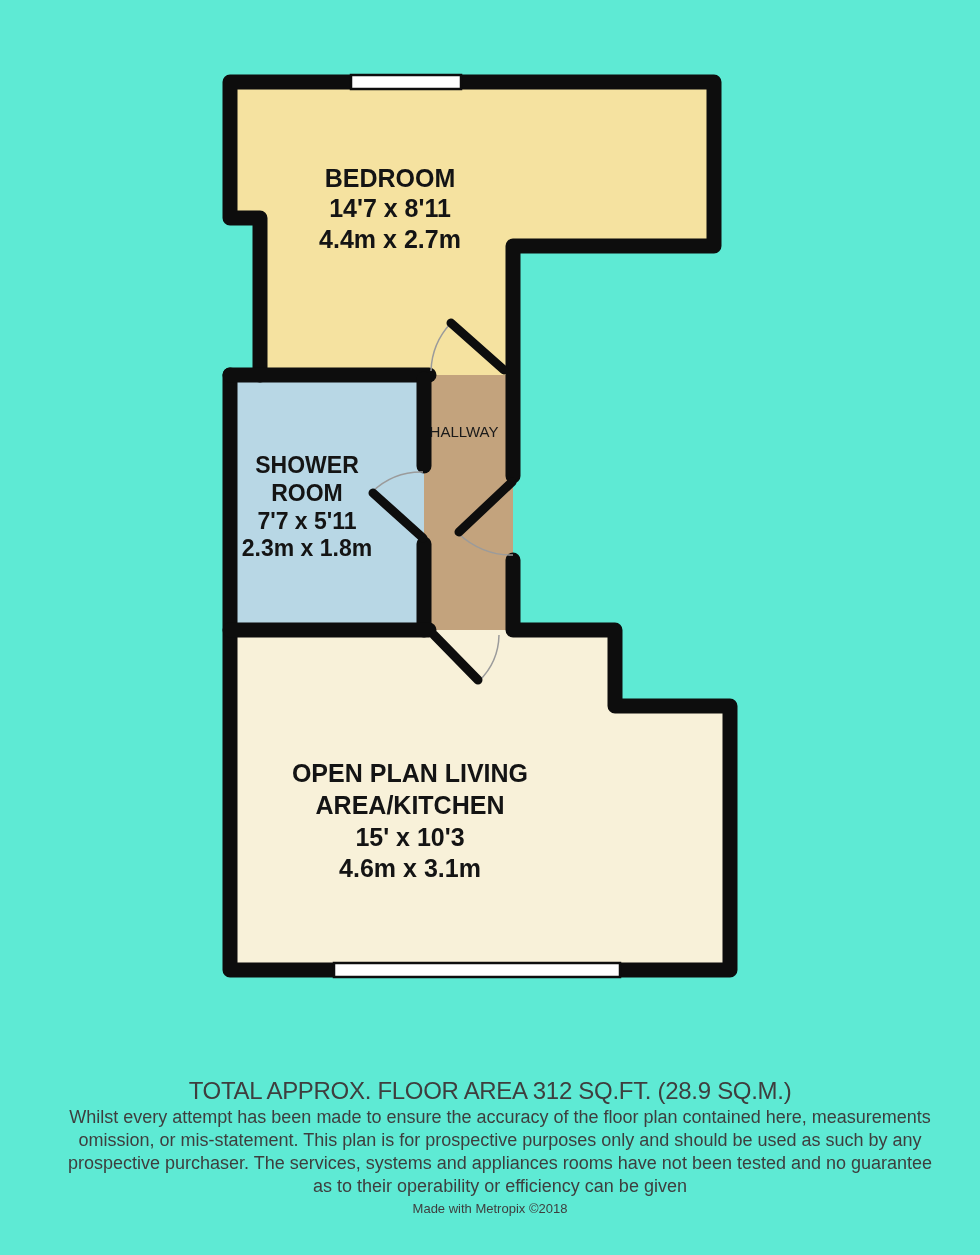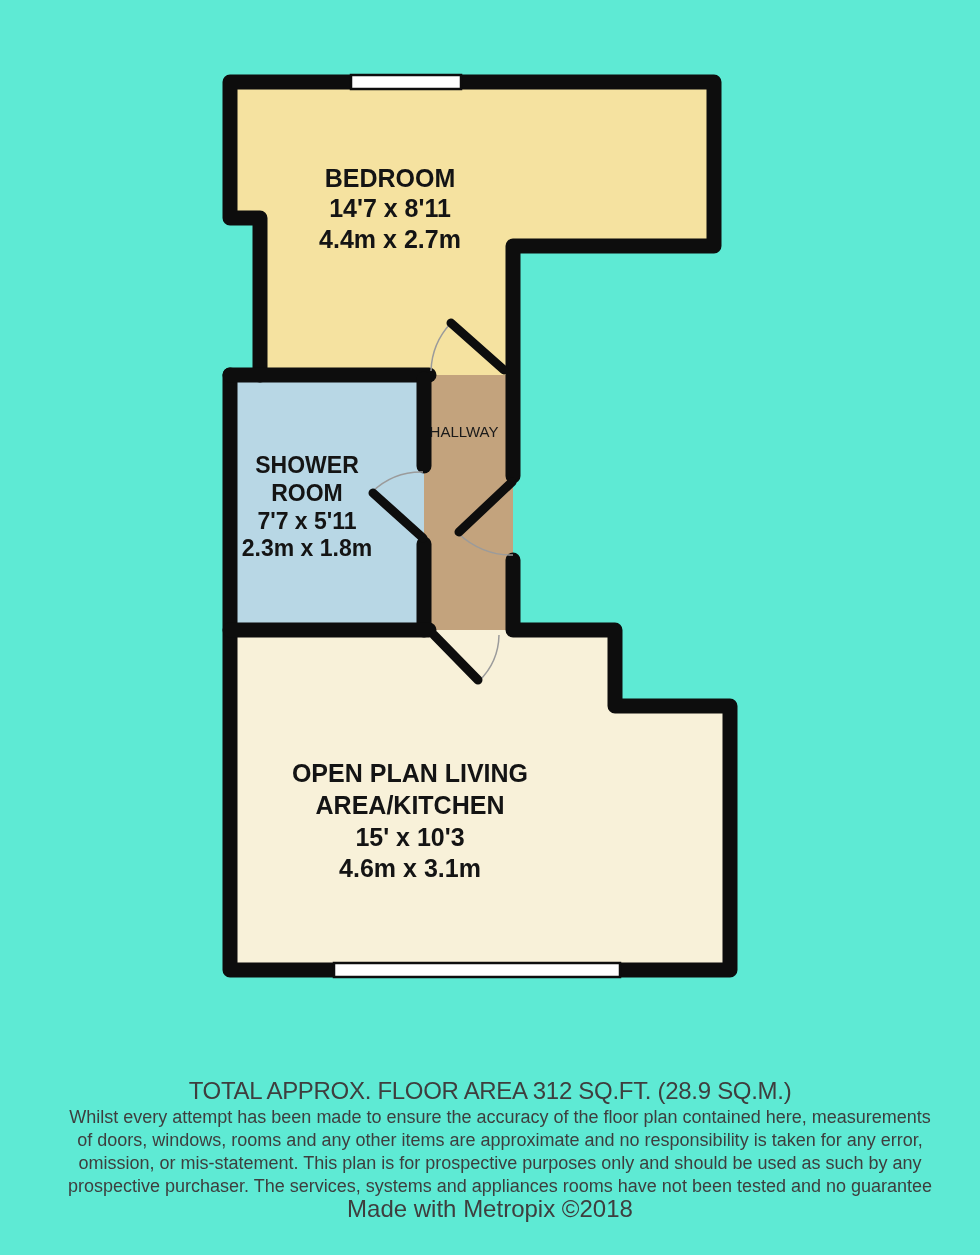--- a/index.html
+++ b/index.html
@@ -50,21 +50,21 @@
     letter-spacing: -0.3px;
     white-space: nowrap;
   }
   .footer .disclaimer-line {
     font-size: 18px;
     line-height: 23px;
     white-space: nowrap;
     padding-left: 20px;
   }
   .footer .credit {
-    font-size: 24px;
+    font-size: 13px;
     line-height: 22px;
     white-space: nowrap;
   }
 </style>
 </head>
 <body>
 
 <div class="page">
 
   <svg class="plan-svg" width="980" height="1020" viewBox="0 0 980 1020">
@@ -120,20 +120,20 @@
       <text class="room-label room-label-lg" x="410" y="814">AREA/KITCHEN</text>
       <text class="room-label room-label-lg" x="410" y="846">15' x 10'3</text>
       <text class="room-label room-label-lg" x="410" y="877">4.6m x 3.1m</text>
     </g>
   </svg>
 
   <div class="footer">
     <div class="total-area">TOTAL APPROX. FLOOR AREA 312 SQ.FT. (28.9 SQ.M.)</div>
     <div class="disclaimer">
       <div class="disclaimer-line">Whilst every attempt has been made to ensure the accuracy of the floor plan contained here, measurements</div>
-      <div class="disclaimer-line">of doors, windows, rooms and any other items are approximate and no responsibility is taken for any error,</div>
       <div class="disclaimer-line">omission, or mis-statement. This plan is for prospective purposes only and should be used as such by any</div>
       <div class="disclaimer-line">prospective purchaser. The services, systems and appliances rooms have not been tested and no guarantee</div>
+      <div class="disclaimer-line">as to their operability or efficiency can be given</div>
     </div>
     <div class="credit">Made with Metropix ©2018</div>
   </div>
 
 </div>
 
 </body></html>

